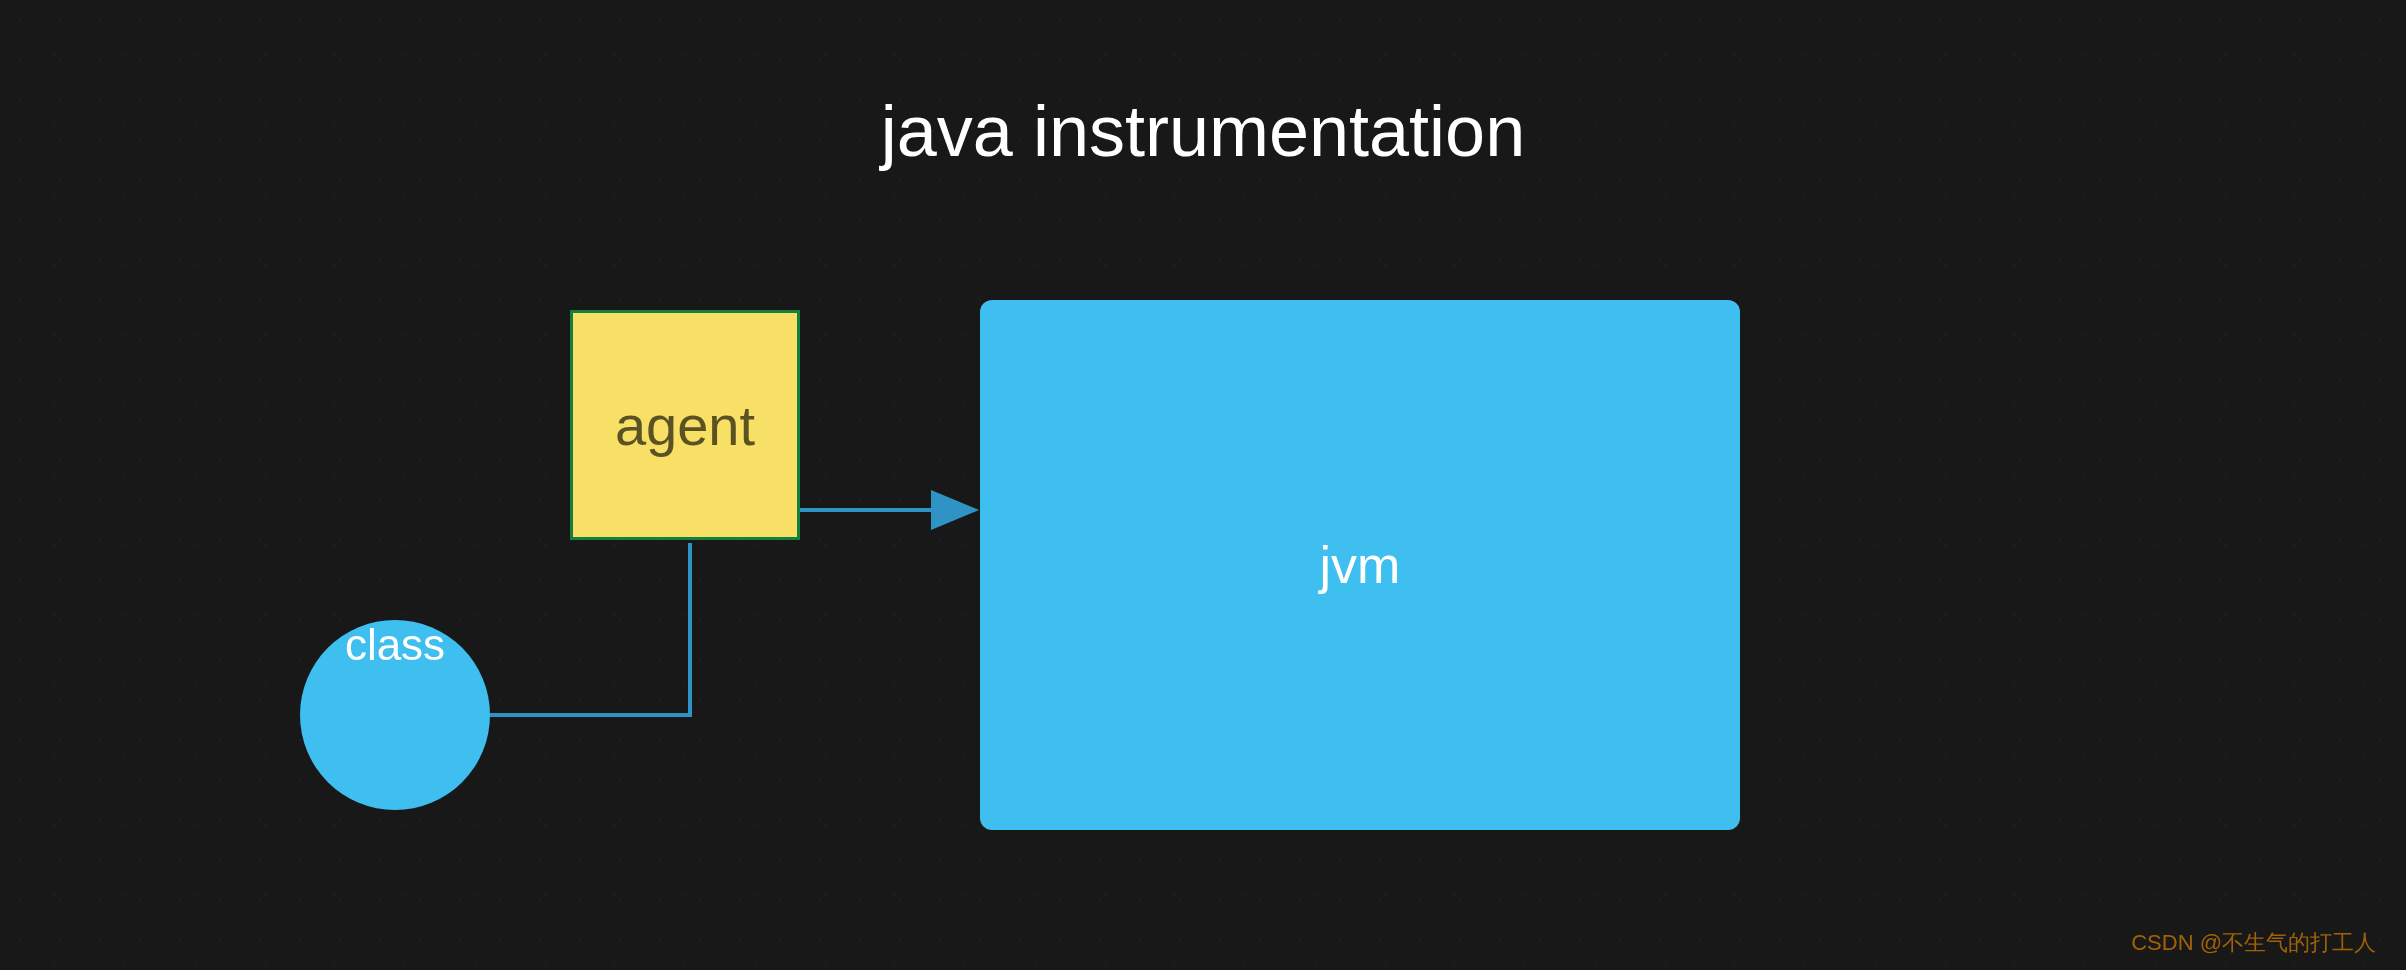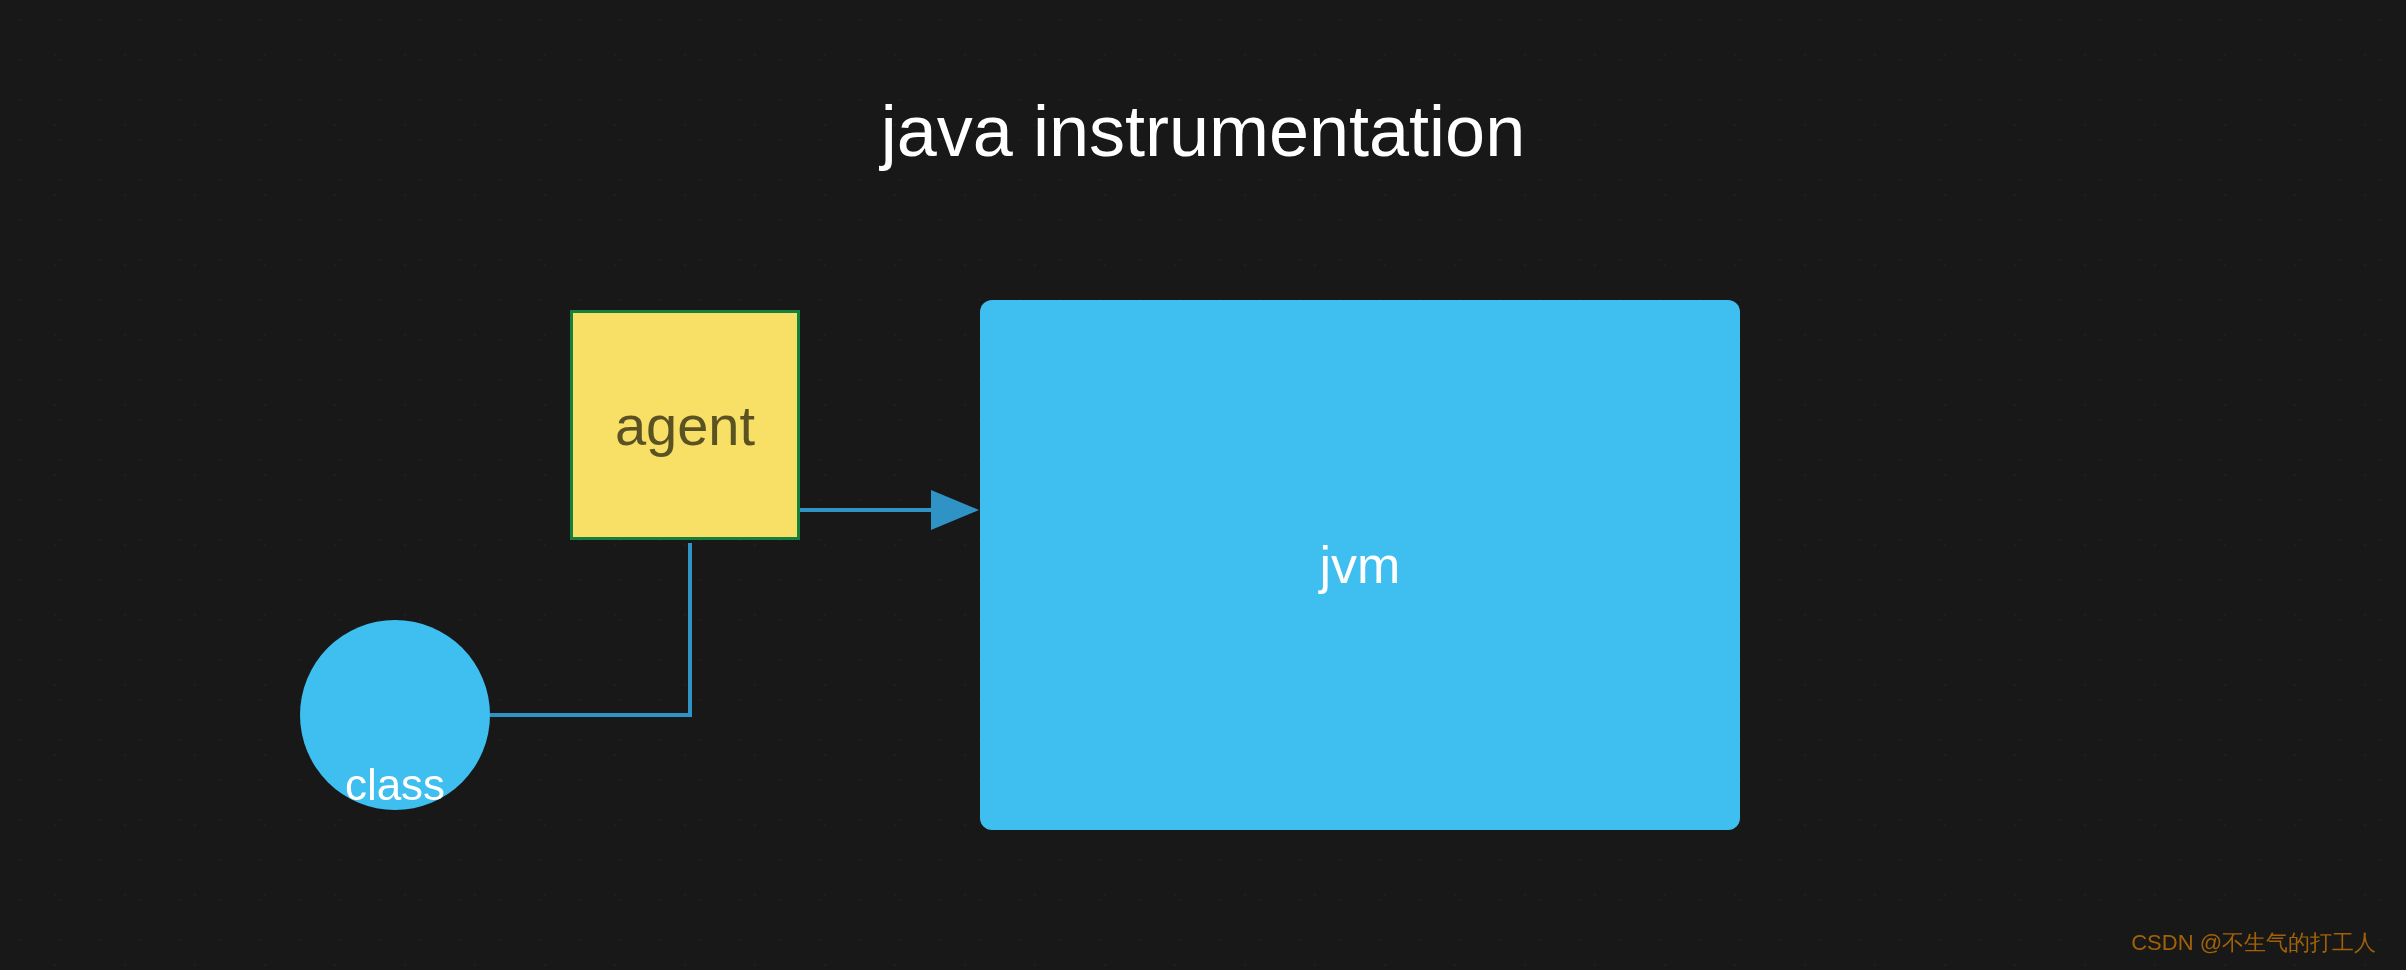--- a/index.html
+++ b/index.html
@@ -60,21 +60,21 @@
   }
   .class-circle {
     position: absolute;
     left: 300px;
     top: 620px;
     width: 190px;
     height: 190px;
     background: #3ebff0;
     border-radius: 50%;
     display: flex;
-    align-items: flex-end;
+    align-items: flex-start;
     justify-content: center;
     color: #ffffff;
     font-size: 44px;
   }
   .watermark {
     position: absolute;
     right: 30px;
     bottom: 12px;
     color: #a16207;
     font-size: 22px;

